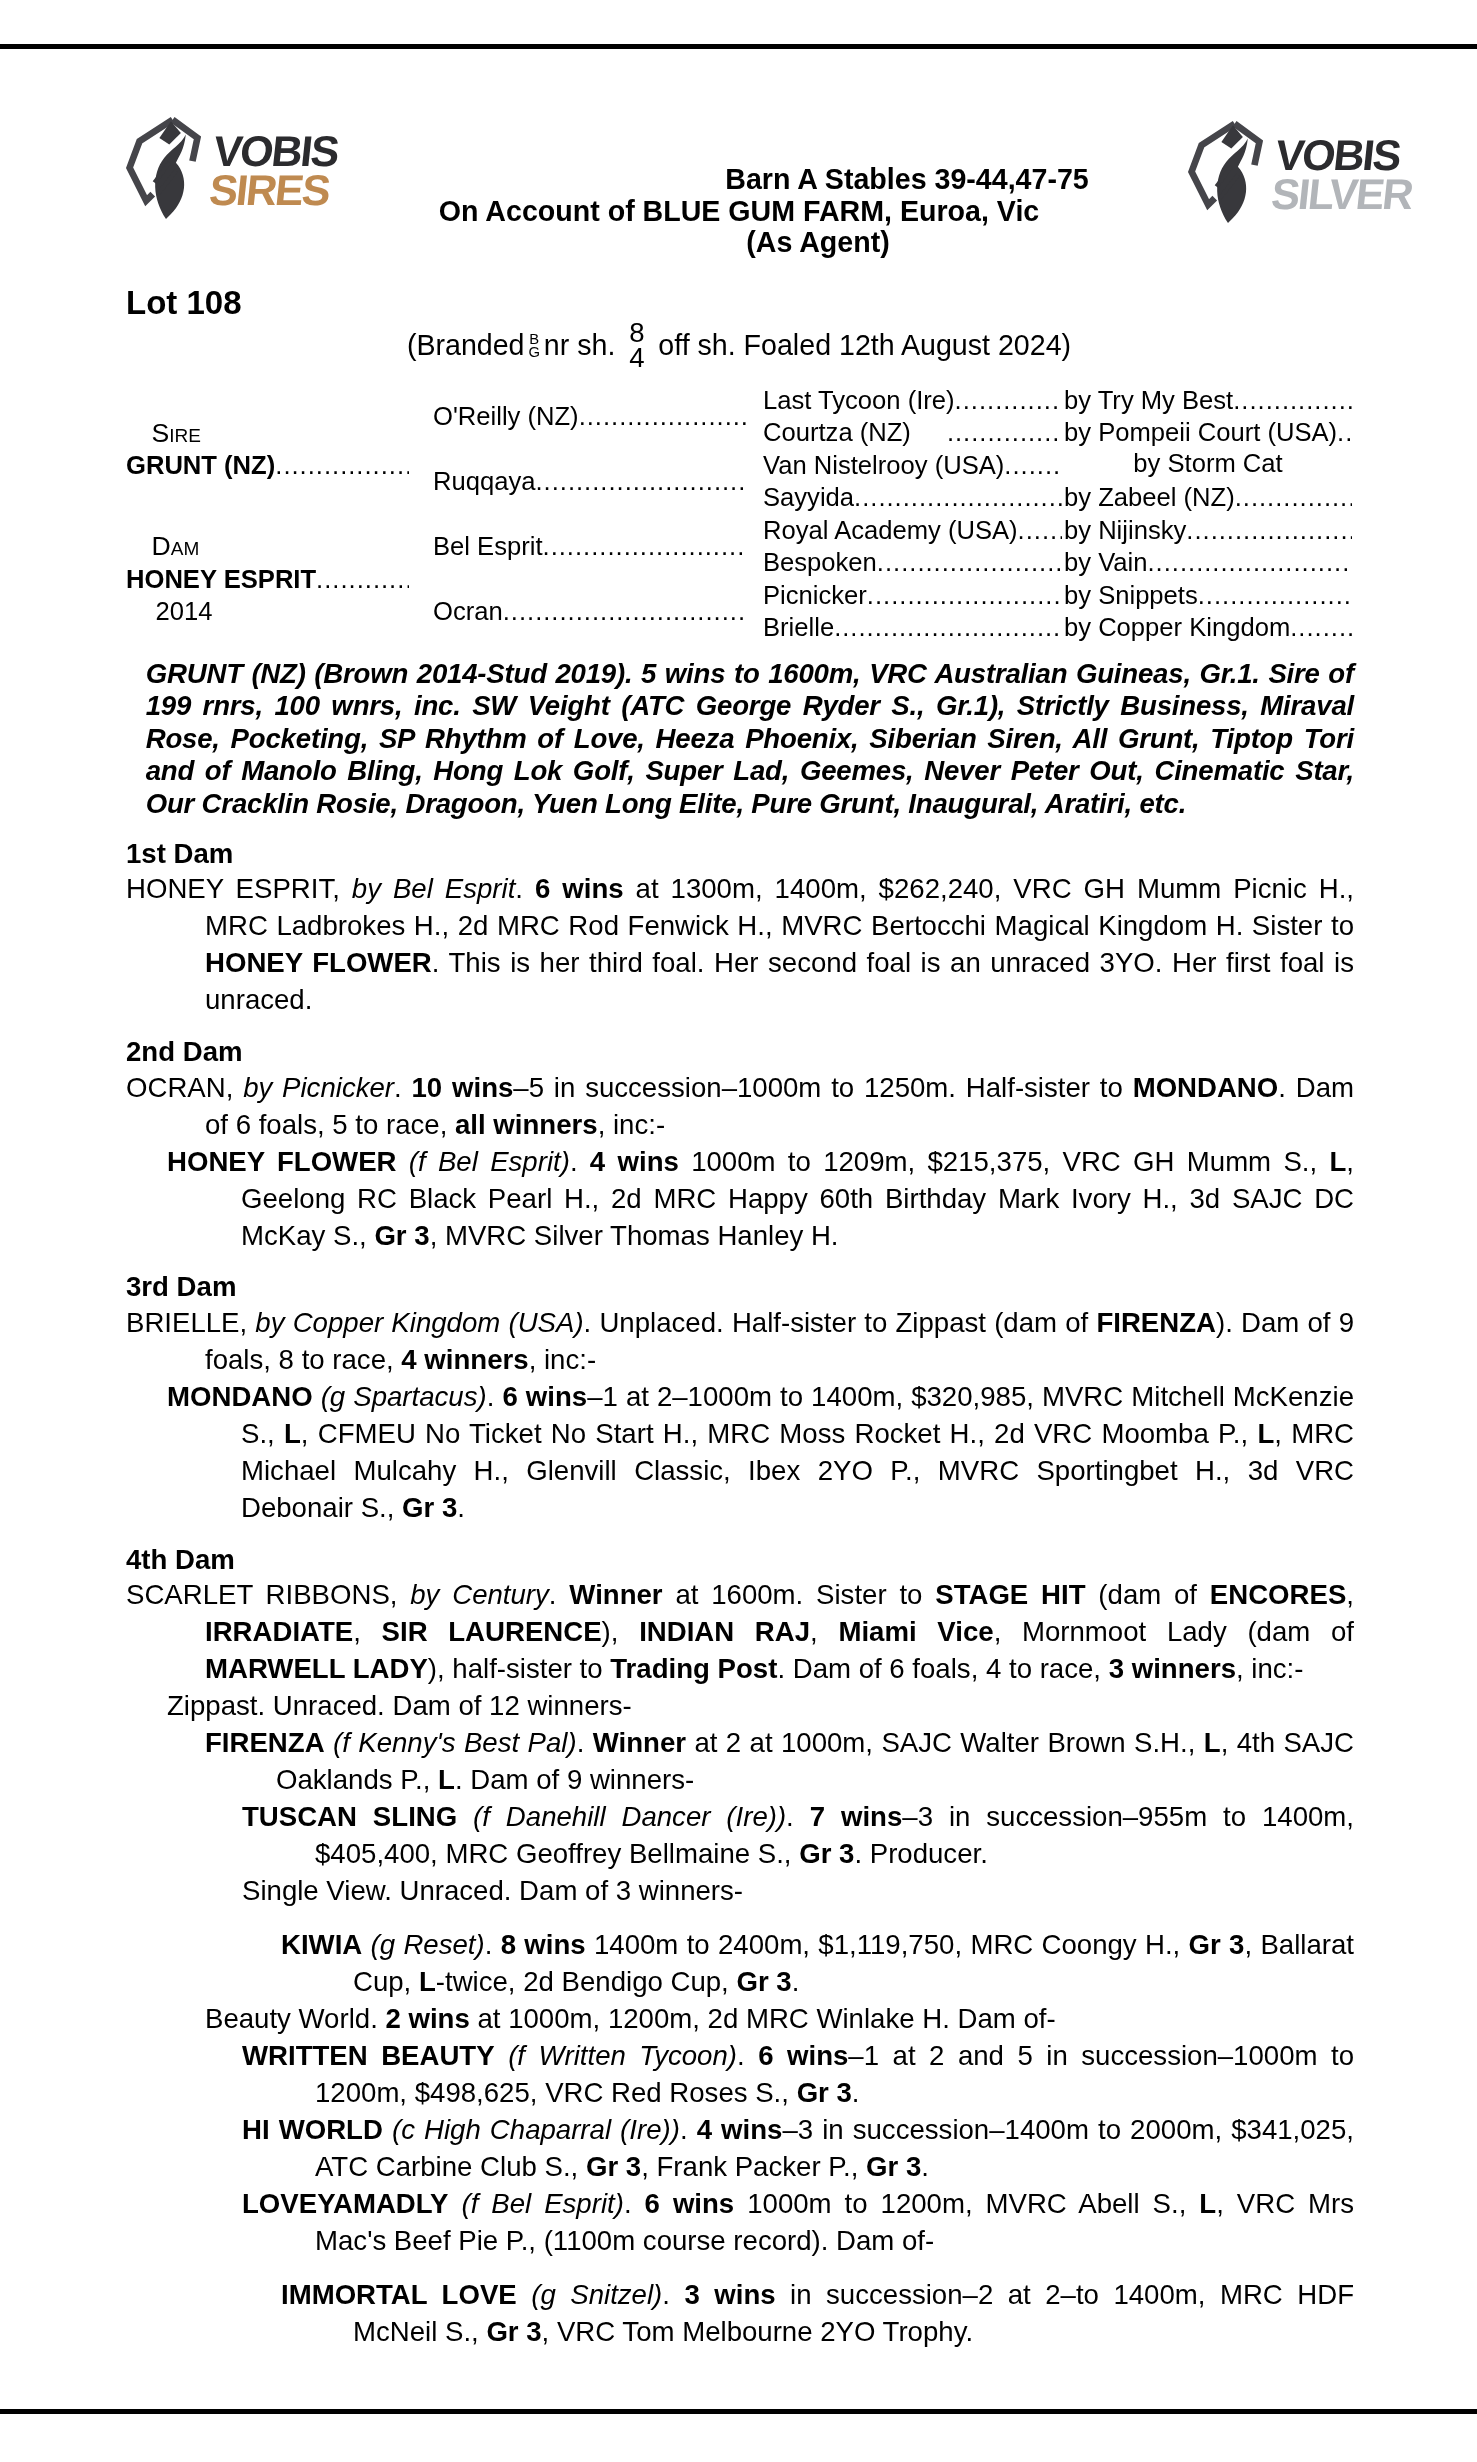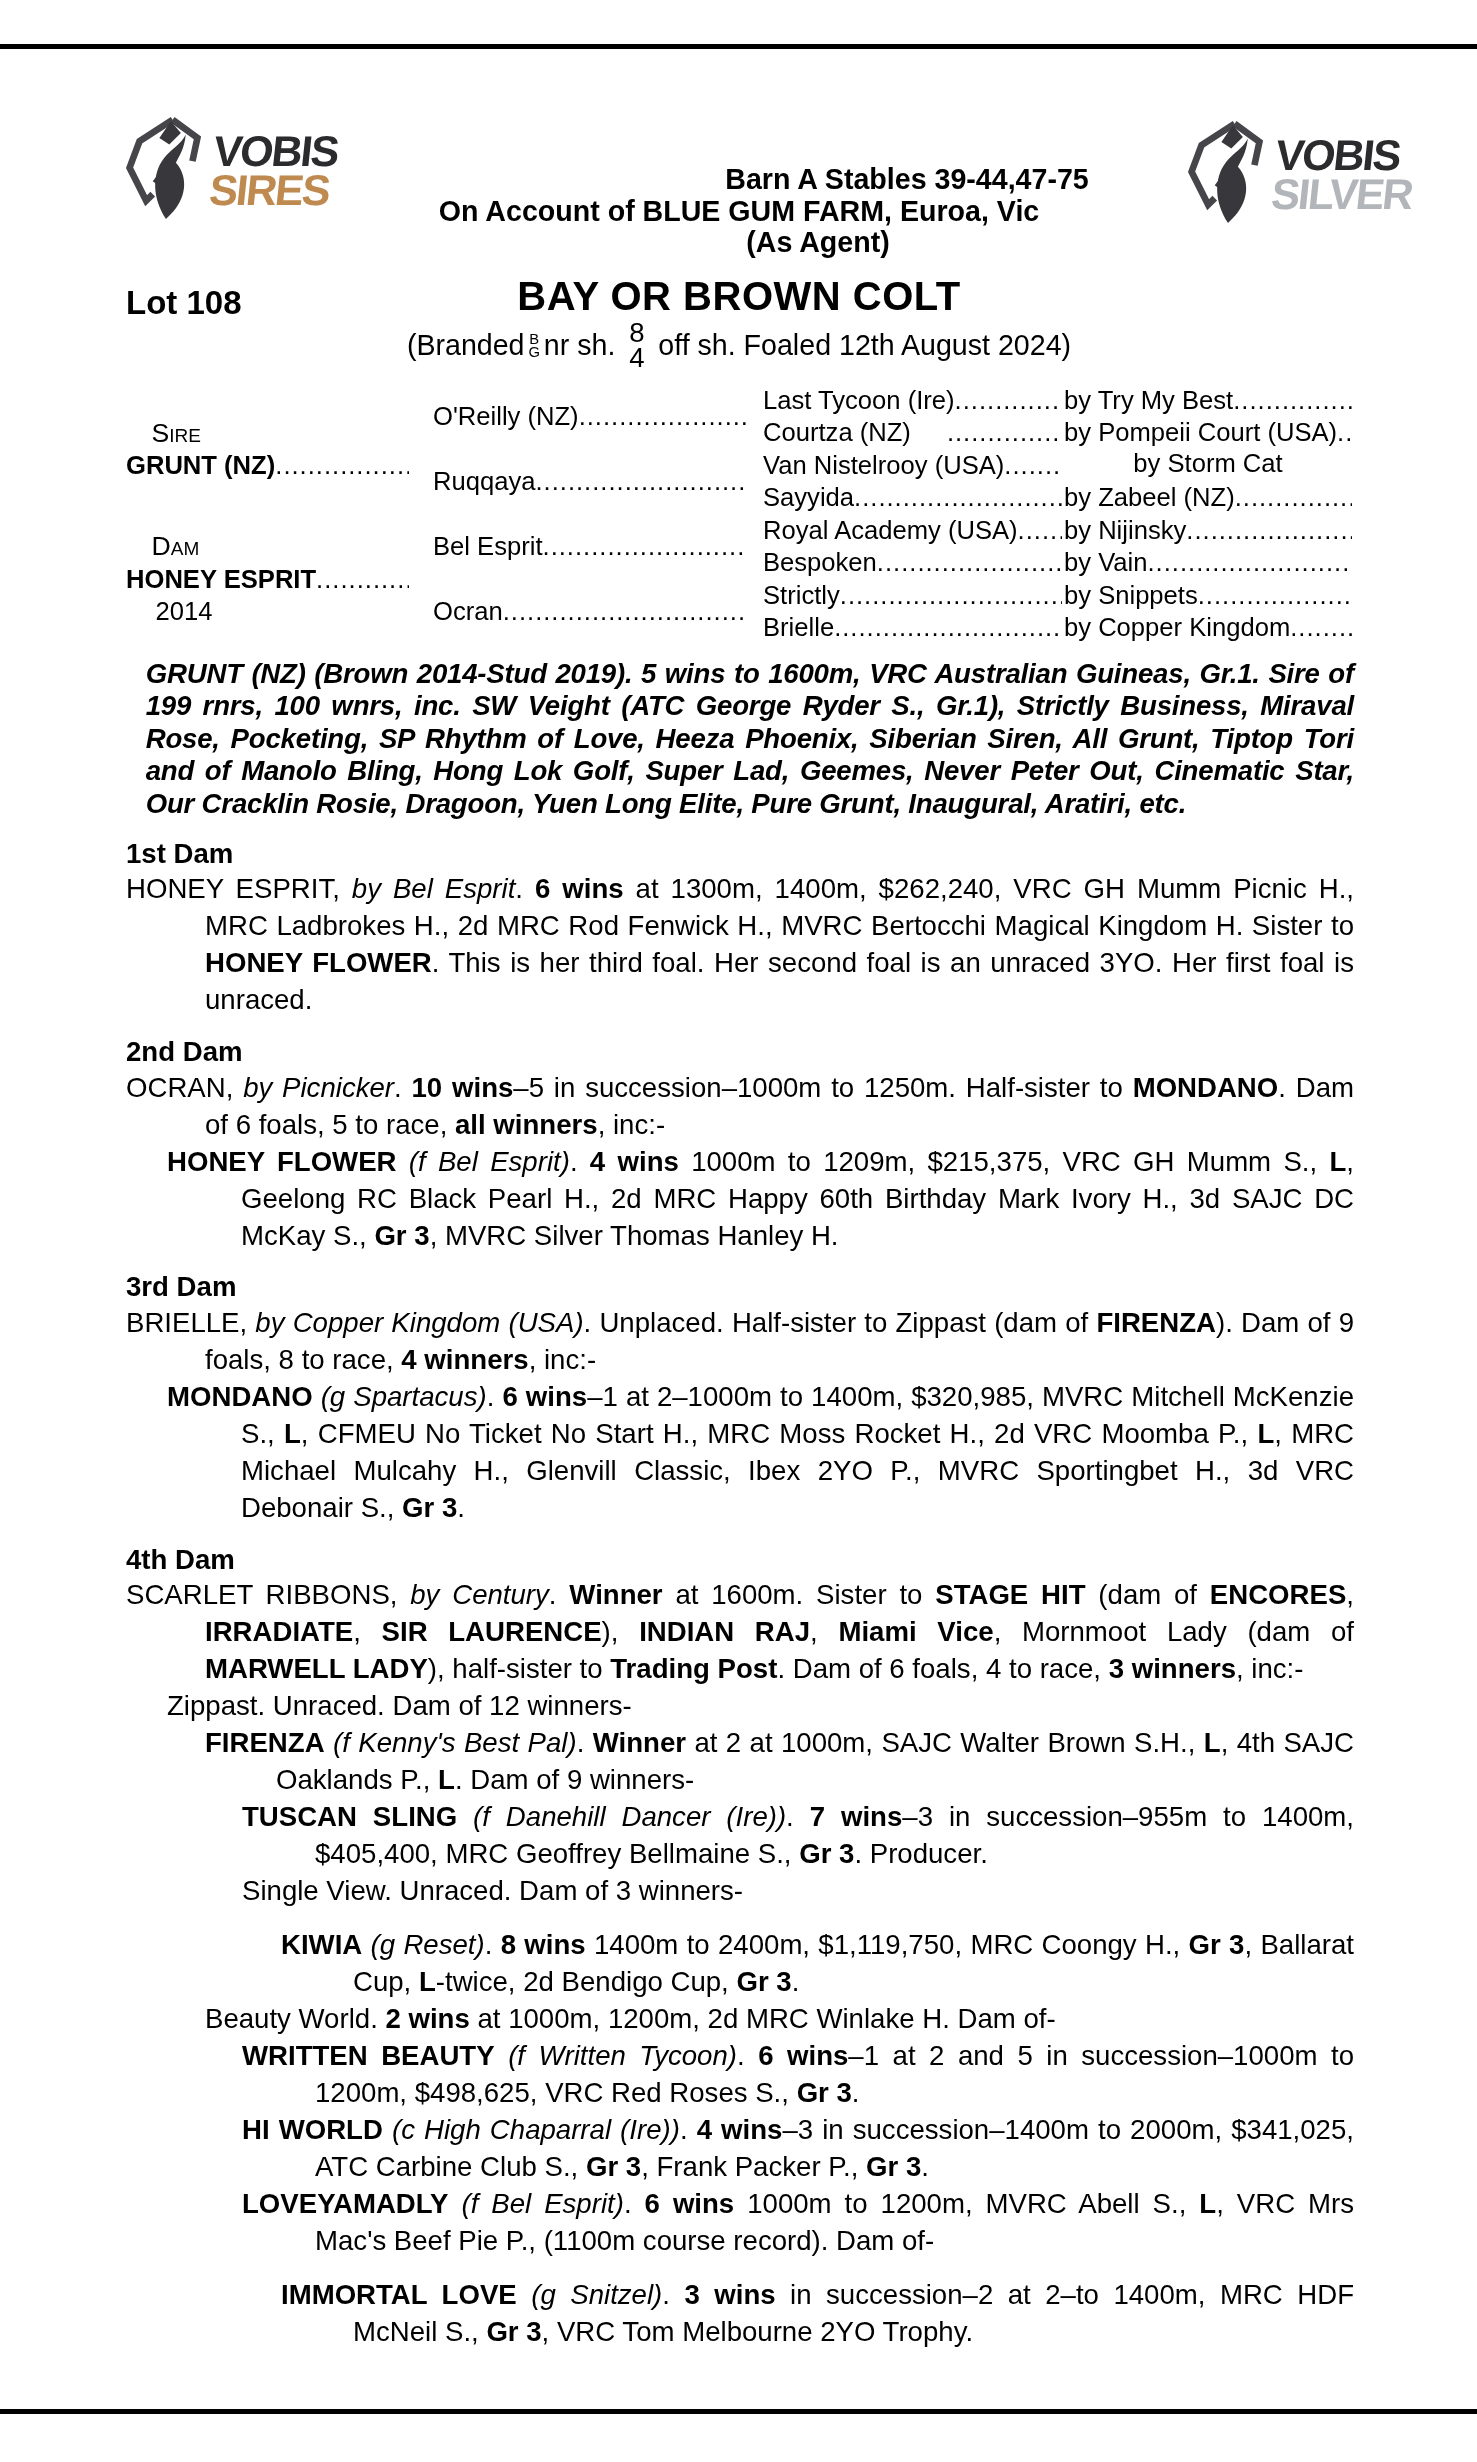--- a/index.html
+++ b/index.html
@@ -106,21 +106,20 @@
     </div>
   </div>
 
   <div class="consignor">
     <div class="barn">Barn A Stables 39-44,47-75</div>
     <div>On Account of BLUE GUM FARM, Euroa, Vic</div>
     <div class="agent">(As Agent)</div>
   </div>
 
   <div class="lot">Lot 108</div>
-  <div class="title">BAY OR BROWN COLT</div>
 
   <div class="branded">
     <span>(Branded</span>
     <span class="stack small">
       <div>B</div>
       <div>G</div>
     </span>
     <span>nr sh.</span>
     <span class="stack big">
       <div>8</div>
@@ -211,21 +210,21 @@
       </div>
       <div class="cell g3" style="grid-column:3;grid-row:6;">
         <span>Bespoken</span>
           <span class="fill"></span>
       </div>
       <div class="cell by" style="grid-column:4;grid-row:6;">
         <span>by Vain</span>
           <span class="fill"></span>
       </div>
       <div class="cell g3" style="grid-column:3;grid-row:7;">
-        <span>Strictly</span>
+        <span>Picnicker</span>
           <span class="fill"></span>
       </div>
       <div class="cell by" style="grid-column:4;grid-row:7;">
         <span>by Snippets</span>
           <span class="fill"></span>
       </div>
       <div class="cell g3" style="grid-column:3;grid-row:8;">
         <span>Brielle</span>
           <span class="fill"></span>
       </div>

